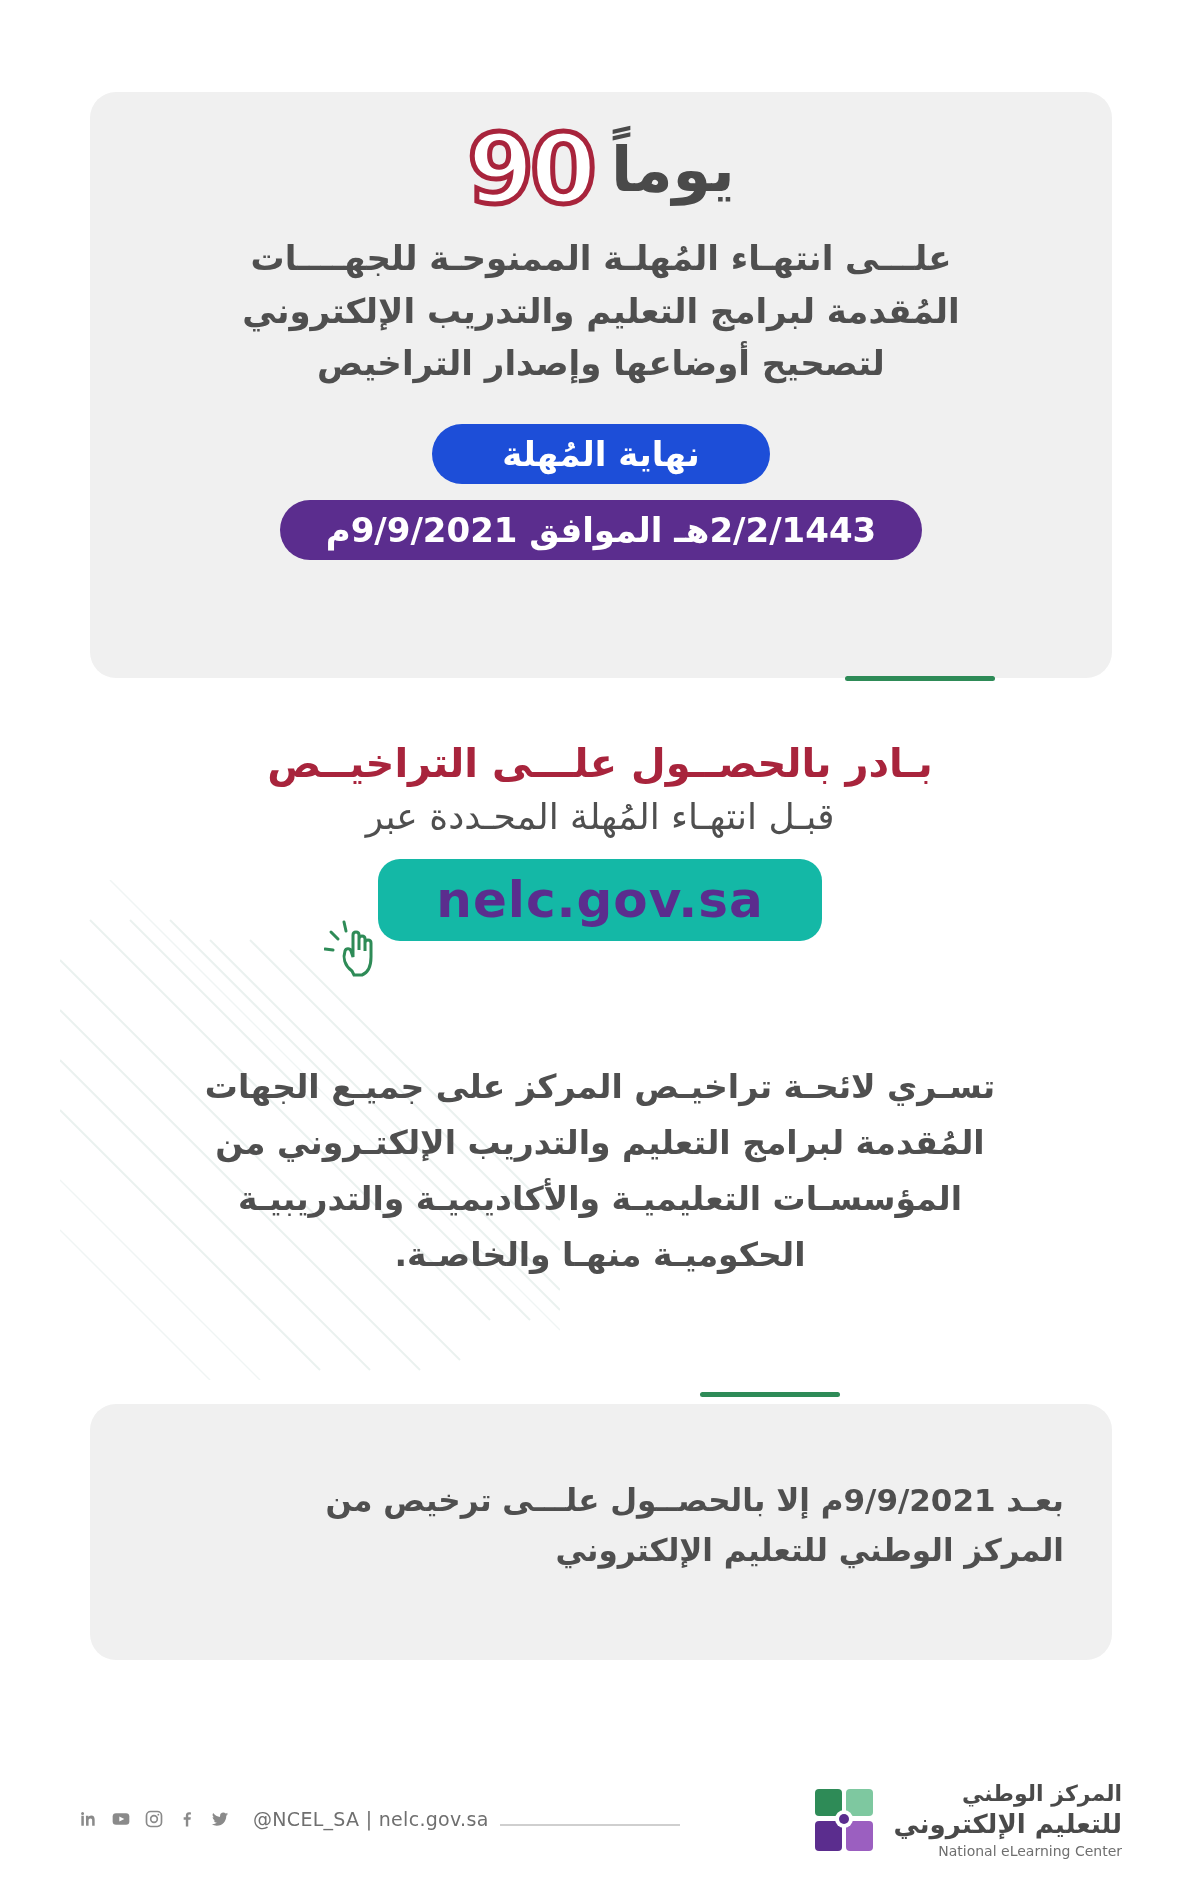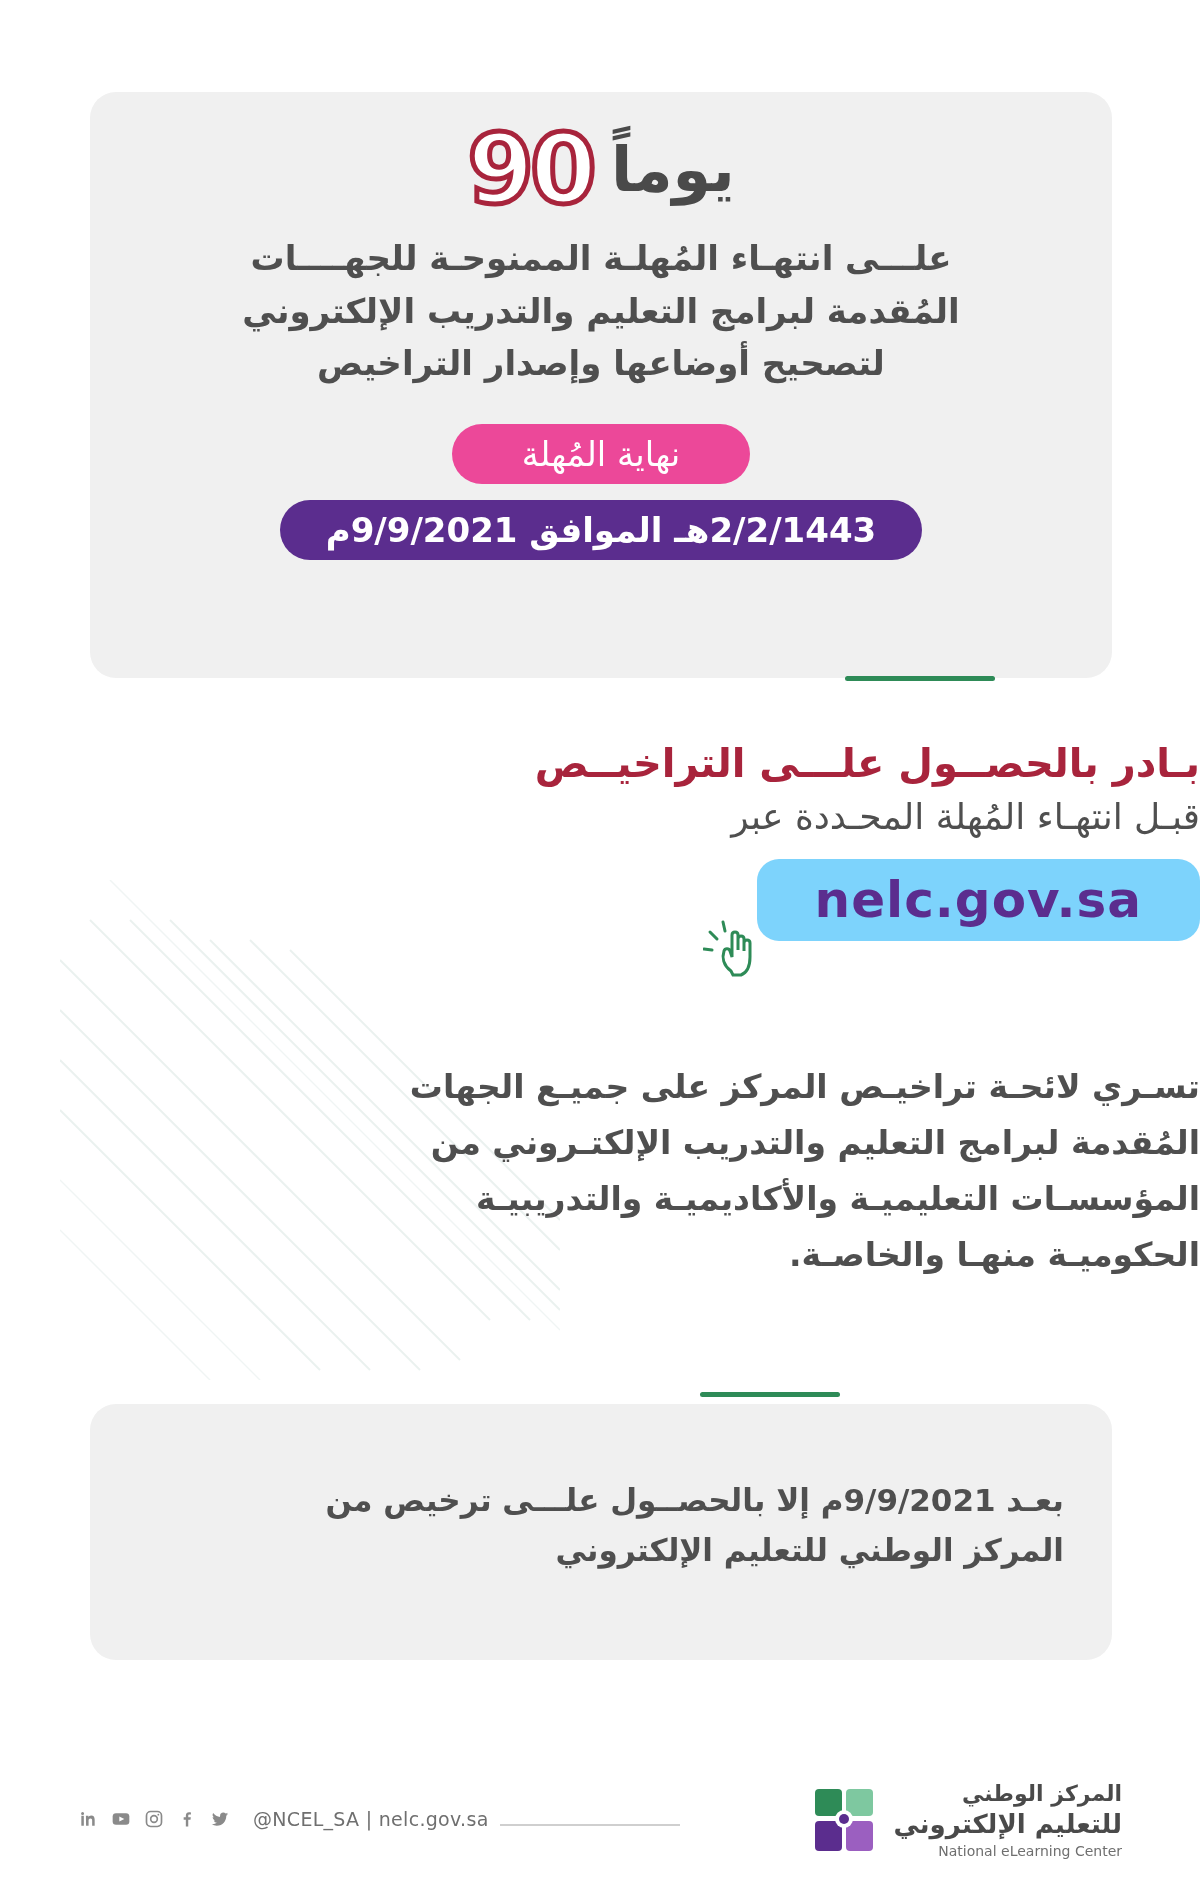--- a/index.html
+++ b/index.html
@@ -77,24 +77,24 @@
     font-size:34px;
     line-height:1.55;
     color:#4f4f4f;
     font-weight:600;
     direction:rtl;
   }
   .top-paragraph .ln{display:block;white-space:nowrap;}
 
   .pill-red{
     display:inline-block;
-    background:#ec4899;
+    background:#1d4ed8;
     color:#ffffff;
     font-size:34px;
-    font-weight:normal;
+    font-weight:bold;
     border-radius:30px;
     padding:10px 70px;
     margin-top:34px;
   }
   .pill-purple{
     display:inline-block;
     background:#5b2d8e;
     color:#ffffff;
     font-size:34px;
     font-weight:bold;
@@ -114,38 +114,39 @@
     background:#2e8b57;
     border-radius:3px;
   }
 
   
   .mid{
     position:absolute;
     left:0;
     top:740px;
     width:1200px;
+    text-align:center;
     direction:rtl;
   }
   .mid-title{
     font-size:40px;
     font-weight:bold;
     color:#a8243c;
     letter-spacing:1px;
   }
   .mid-sub{
     margin-top:10px;
     font-size:36px;
     color:#4f4f4f;
     font-weight:400;
   }
   .url-pill{
     display:inline-block;
     margin-top:22px;
-    background:#7dd3fc;
+    background:#14b8a6;
     border-radius:22px;
     padding:12px 58px;
     font-size:50px;
     color:#5b2d8e;
     font-weight:600;
     letter-spacing:1px;
     position:relative;
   }
   .cursor-hand{
     position:absolute;

